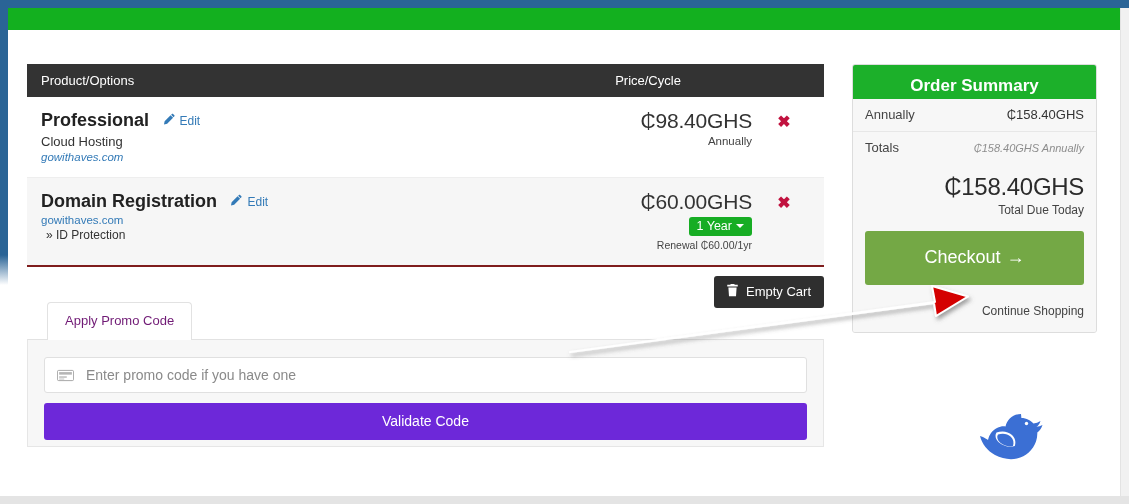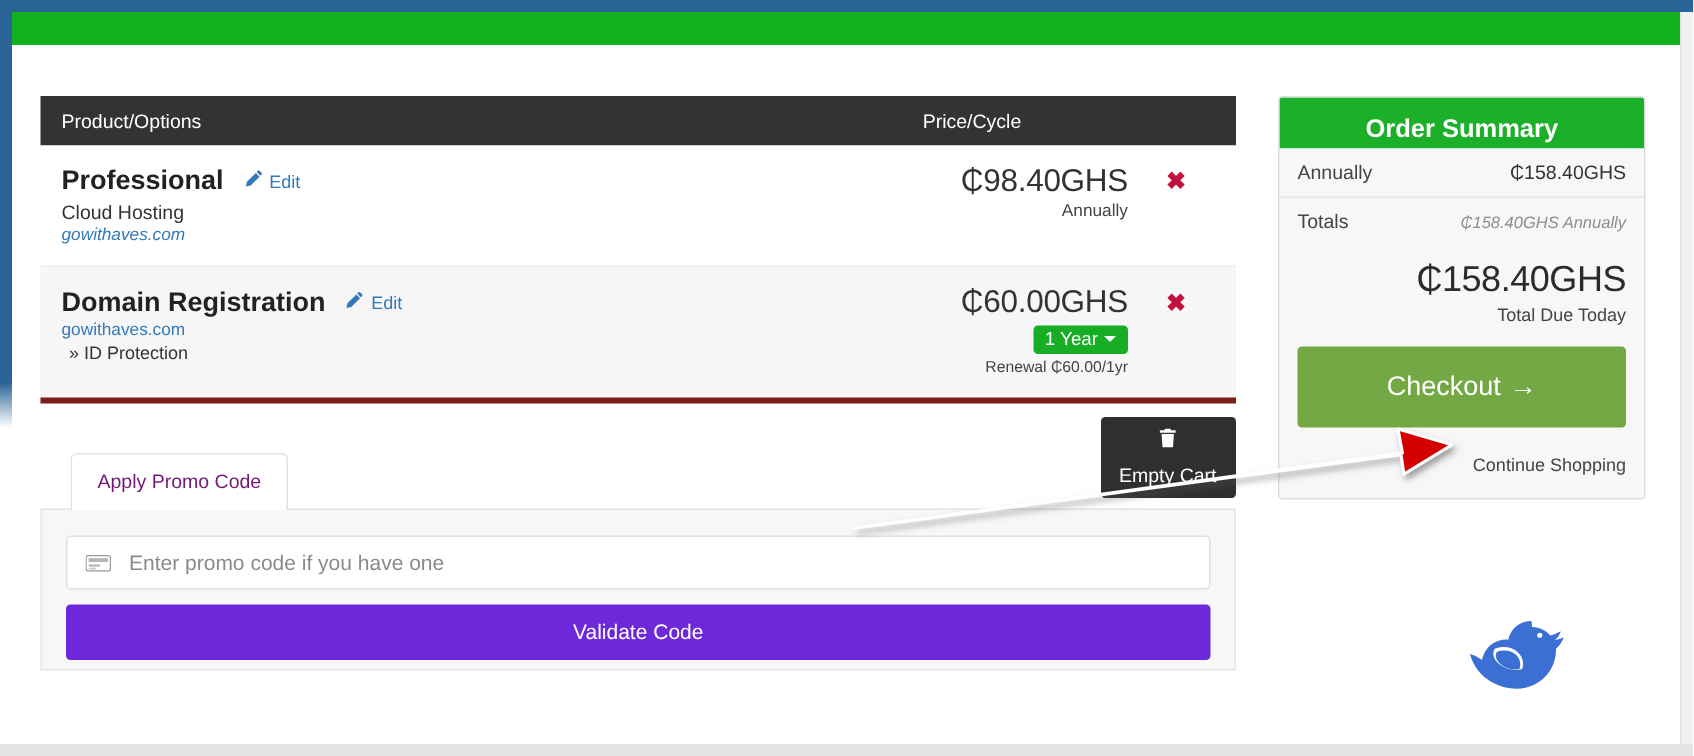--- a/index.html
+++ b/index.html
@@ -89,21 +89,21 @@
 
   .cart-row {
     display: flex;
     padding: 12px 14px 14px 14px;
     box-sizing: border-box;
     background: #ffffff;
     border-bottom: 1px solid #eeeeee;
     min-height: 69px;
   }
   .cart-row.alt { background: #f6f6f6; }
-  .cart-row.last { border-bottom: 4px solid #7f1d1d; justify-content: space-between; }
+  .cart-row.last { border-bottom: 2px solid #7f1d1d; justify-content: space-between; }
 
   .prod-info { flex: 1; padding-top: 1px; }
   .prod-name {
     font-size: 18px;
     font-weight: bold;
     color: #222222;
     display: inline-block;
     vertical-align: middle;
   }
   .edit-link {
@@ -211,21 +211,20 @@
     background: #2f2f2f;
     color: #ffffff;
     font-size: 13px;
     padding: 7px 13px 8px 12px;
     border-radius: 3px;
     cursor: pointer;
     display: inline-flex;
     align-items: center;
     gap: 7px;
     user-select: none;
-    flex-direction: column;
   }
   .trash-icon { display: inline-block; position: relative; top: 0px; }
 
   
   .promo-wrap {
     position: absolute;
     left: 27px; top: 302px;
     width: 797px;
   }
   .tab-strip {

